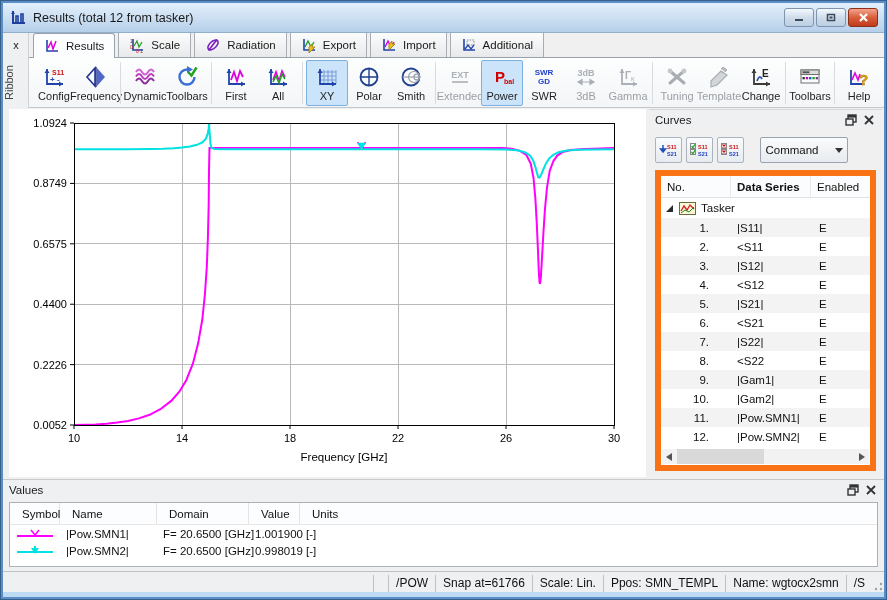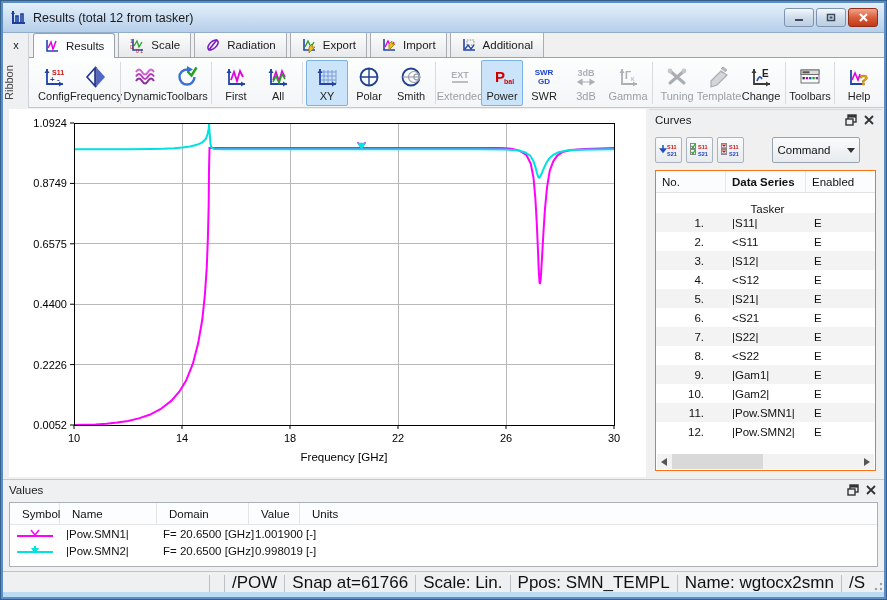--- a/index.html
+++ b/index.html
@@ -39,30 +39,30 @@
   .rspacer{flex:1;}
   
   .chartarea{position:absolute;left:6px;top:76px;width:637px;height:368px;background:#fff;}
   
   .panel-title{height:20px;display:flex;align-items:center;font-size:11.5px;color:#1a1a1a;padding:0 6px;background:#eef0f1;}
   .panel-title .pt-label{flex:1;}
   .pt-ico{width:14px;height:14px;margin-left:4px;color:#333;}
   .curvespanel{position:absolute;left:646px;top:76px;width:233px;height:368px;background:#f0f0f0;border-top:1px solid #d8d8d8;}
   .cp-toolbar{position:absolute;left:6px;top:26px;right:6px;height:28px;display:flex;align-items:center;gap:4px;}
   .cbtn{width:27px;height:26px;border:1px solid #a9b4c0;border-radius:2px;background:linear-gradient(#fafbfc,#e7ebef);display:flex;align-items:center;justify-content:center;}
-  .cmdbtn{width:88px;height:26px;margin-left:24px;border:1px solid #9aa4b0;border-radius:2px;background:linear-gradient(#fafbfc,#e7ebef);
+  .cmdbtn{width:88px;height:26px;margin-left:12px;border:1px solid #9aa4b0;border-radius:2px;background:linear-gradient(#fafbfc,#e7ebef);
     display:flex;align-items:center;justify-content:center;gap:16px;font-size:11.5px;color:#111;}
   .cmdbtn .dar{width:0;height:0;border-left:4px solid transparent;border-right:4px solid transparent;border-top:5px solid #333;}
-  .cp-table{position:absolute;left:6px;right:6px;top:60px;bottom:6px;background:#fff;border:1px solid #f97316;overflow:hidden;}
+  .cp-table{position:absolute;left:6px;right:6px;top:60px;bottom:6px;background:#fff;border:6px solid #f97316;overflow:hidden;}
   .cp-head{display:flex;height:22px;background:#fbfcfd;border-bottom:1px solid #e2e2e2;font-size:11.5px;color:#111;align-items:center;}
   .cp-head div{border-right:1px solid #e8e8e8;height:100%;display:flex;align-items:center;padding-left:6px;}
   .ch-no{width:70px;}
   .ch-ds{width:80px;font-weight:bold;}
   .ch-en{flex:1;border-right:none !important;}
-  .cp-root{display:flex;align-items:center;height:20px;font-size:11.5px;color:#111;padding-left:4px;gap:5px;background:#fff;flex-direction:column;}
+  .cp-root{display:flex;align-items:center;height:20px;font-size:11.5px;color:#111;padding-left:4px;gap:5px;background:#fff;}
   .cp-row{display:flex;height:19px;font-size:11.5px;color:#111;align-items:center;}
   .cp-row:nth-child(odd){background:#f3f3f3;}
   .cr-no{width:70px;text-align:right;padding-right:22px;}
   .cr-ds{width:80px;padding-left:6px;}
   .cr-en{flex:1;padding-left:8px;}
   .hscroll{position:absolute;left:1px;right:1px;bottom:1px;height:15px;background:#f2f2f2;}
   .hs-arrow{position:absolute;top:0;width:15px;height:15px;display:flex;align-items:center;justify-content:center;}
   .hs-thumb{position:absolute;left:15px;top:0;width:42%;height:15px;background:#d9d9d9;}
   
   .valuespanel{position:absolute;left:0;right:0;top:446px;height:90px;background:#f0f0f0;border-top:1px solid #c9c9c9;}
@@ -71,21 +71,21 @@
   .vp-head div{height:100%;display:flex;align-items:center;padding-left:12px;border-right:1px solid #e4e4e4;}
   .vh-sym{width:50px;}.vh-name{width:97px;}.vh-dom{width:92px;}.vh-val{width:51px;}.vh-un{width:80px;border-right:none !important;}
   .vp-row{display:flex;height:17px;align-items:center;}
   .vr-sym{width:50px;display:flex;align-items:center;justify-content:center;}
   .vr-name{width:97px;padding-left:6px;}
   .vr-dom{width:92px;padding-left:6px;white-space:nowrap;}
   .vr-val{width:51px;padding-left:6px;}
   .vr-un{width:80px;padding-left:6px;}
   
   .statusbar{position:absolute;left:0;right:0;top:538px;height:23px;background:#eef0f1;border-top:1px solid #bdc2c7;
-    display:flex;align-items:center;justify-content:flex-end;font-size:17px;color:#111;overflow:hidden;}
+    display:flex;align-items:center;justify-content:flex-end;font-size:12px;color:#111;overflow:hidden;}
   .seg{border-left:1px solid #bcc1c6;height:17px;display:flex;align-items:center;padding:0 7px;white-space:nowrap;}
   .seg.empty{min-width:12px;}
   .grip{width:12px;height:17px;flex:0 0 12px;}
 </style>
 </head>
 <body>
 
 <div class="win">
   <div class="titlebar">
     <svg class="ticon" viewBox="0 0 18 18">

